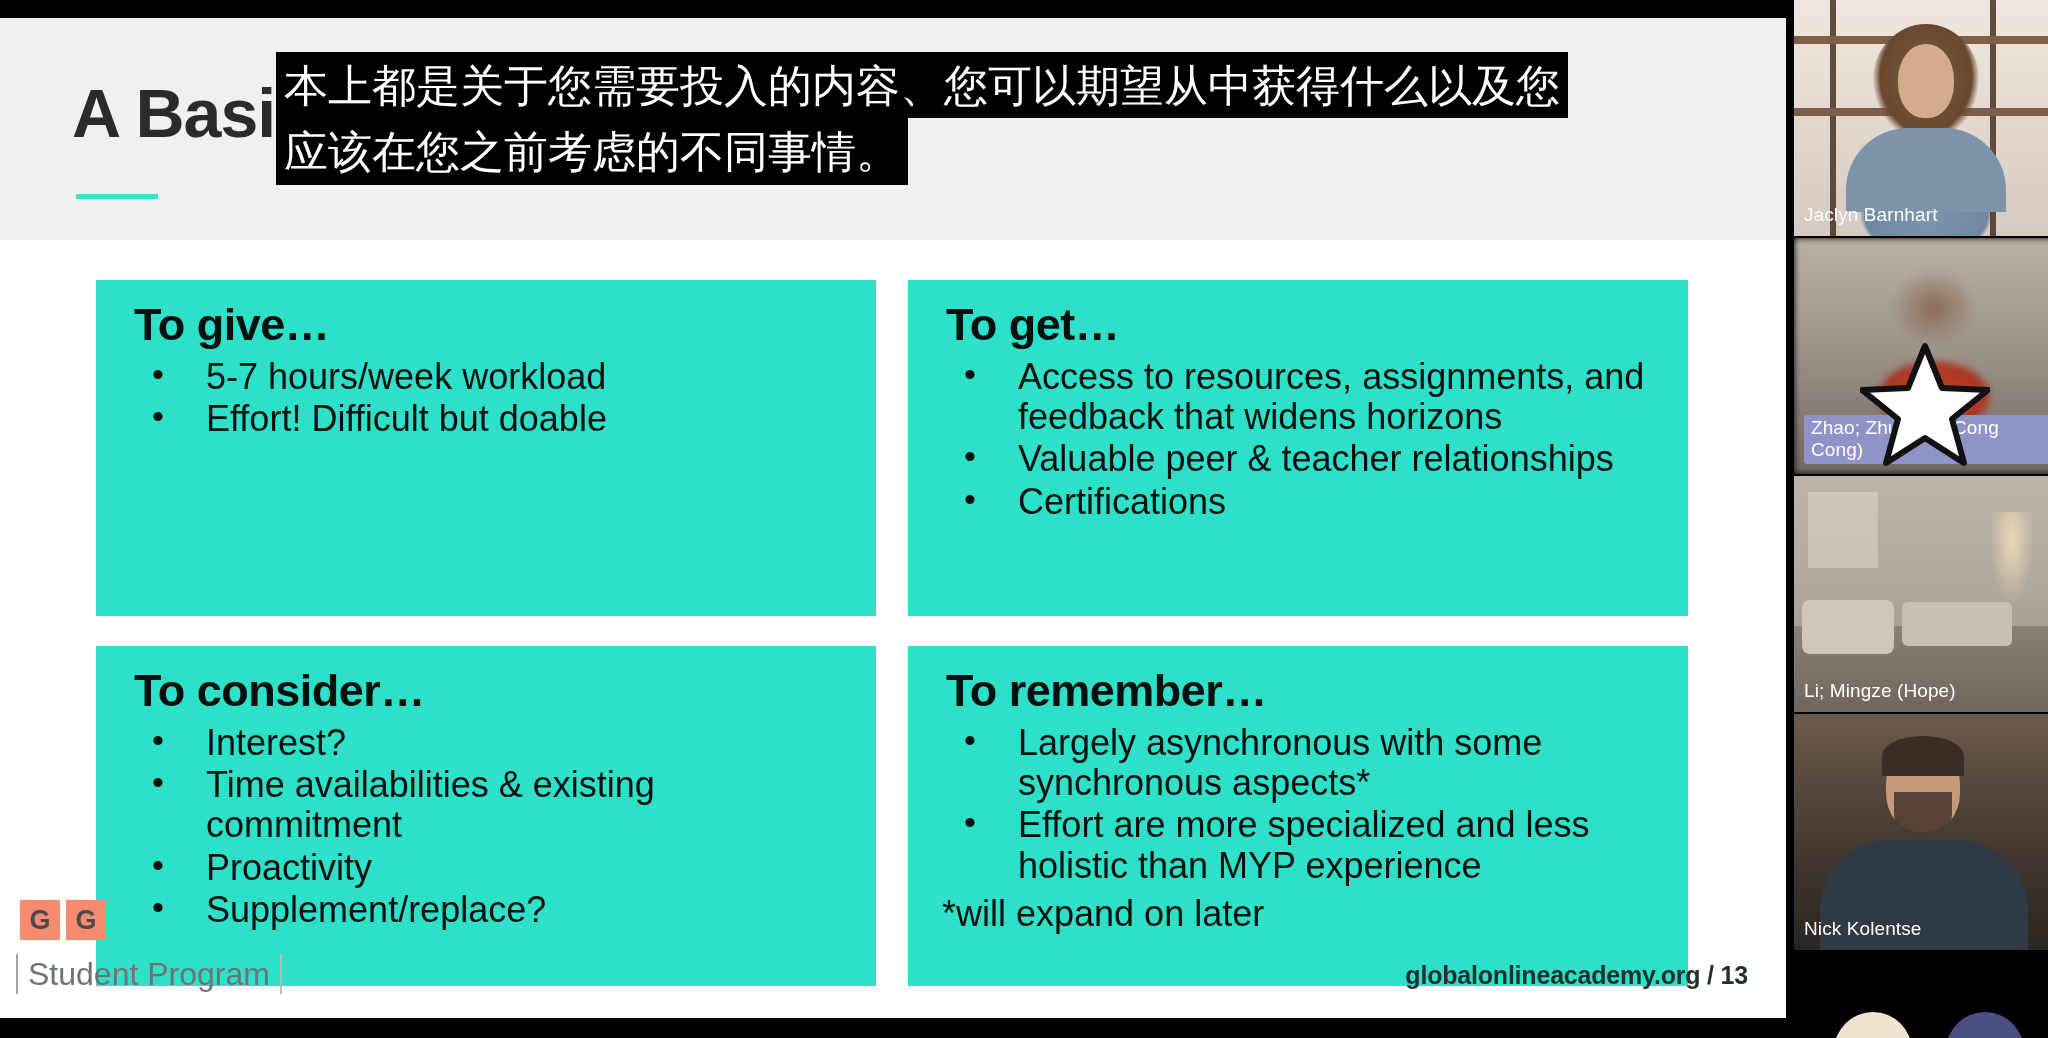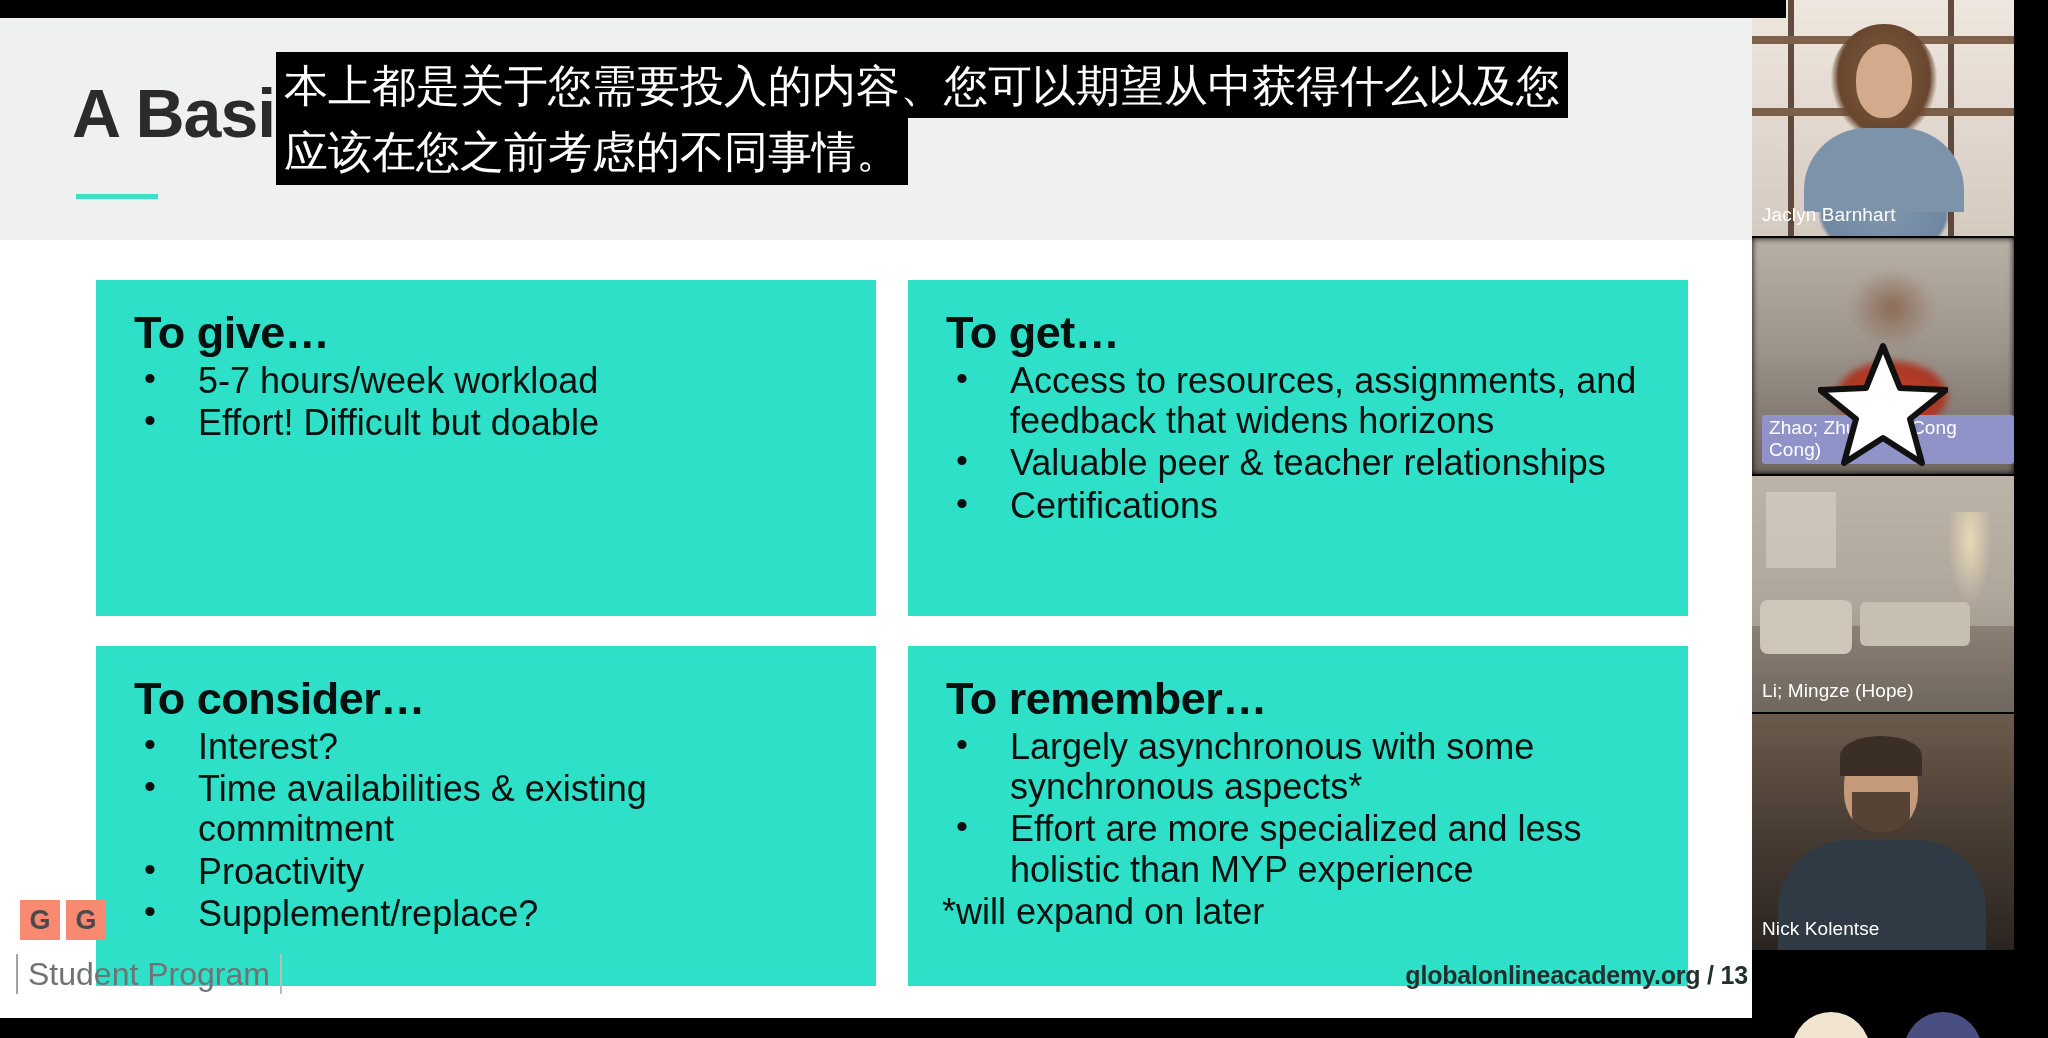--- a/index.html
+++ b/index.html
@@ -90,26 +90,26 @@
   .card-col-right { left: 908px; width: 780px; }
   .card-row-top    { top: 262px; height: 336px; }
   .card-row-bottom { top: 628px; height: 340px; }
 
   .card-title {
     font-size: 45px;
     font-weight: bold;
     color: #06100e;
     letter-spacing: -0.5px;
     line-height: 1.04;
-    margin: 8px 0 4px 4px;
+    margin: 0 0 4px 4px;
     font-family: "Liberation Sans", sans-serif;
   }
   .bullets {
     list-style: none;
-    margin: 0;
+    margin: 8px;
     padding: 0;
   }
   .bullets li {
     position: relative;
     font-size: 36px;
     line-height: 1.12;
     color: #06100e;
     padding-left: 68px;
     margin-bottom: 2px;
     font-family: "Liberation Sans", sans-serif;
@@ -198,21 +198,21 @@
     letter-spacing: 0px;
     white-space: nowrap;
     font-family: "DejaVu Sans", sans-serif;
   }
 
   
   #filmstrip {
     position: absolute;
     right: 0;
     top: 0;
-    width: 296px;
+    width: 254px;
     height: 1038px;
     background: #000000;
     overflow: hidden;
   }
   .tile {
     position: relative;
     width: 262px;
     height: 236px;
     background: #000;
     overflow: hidden;

